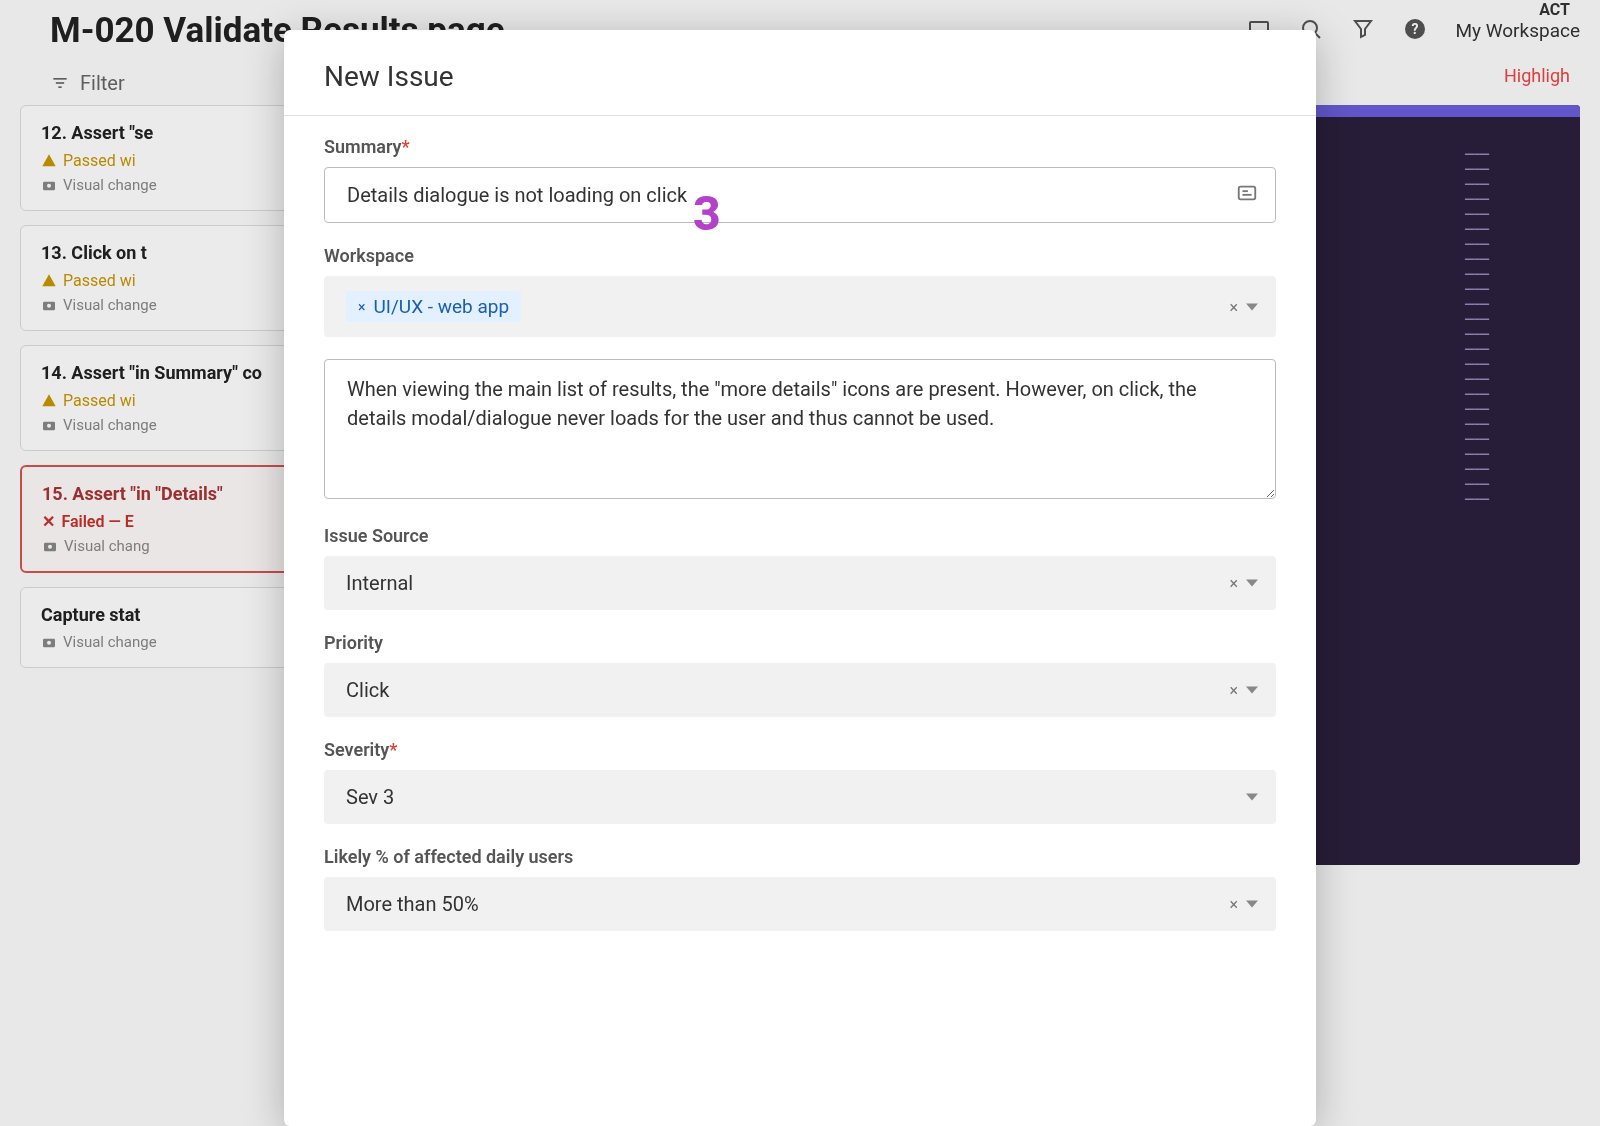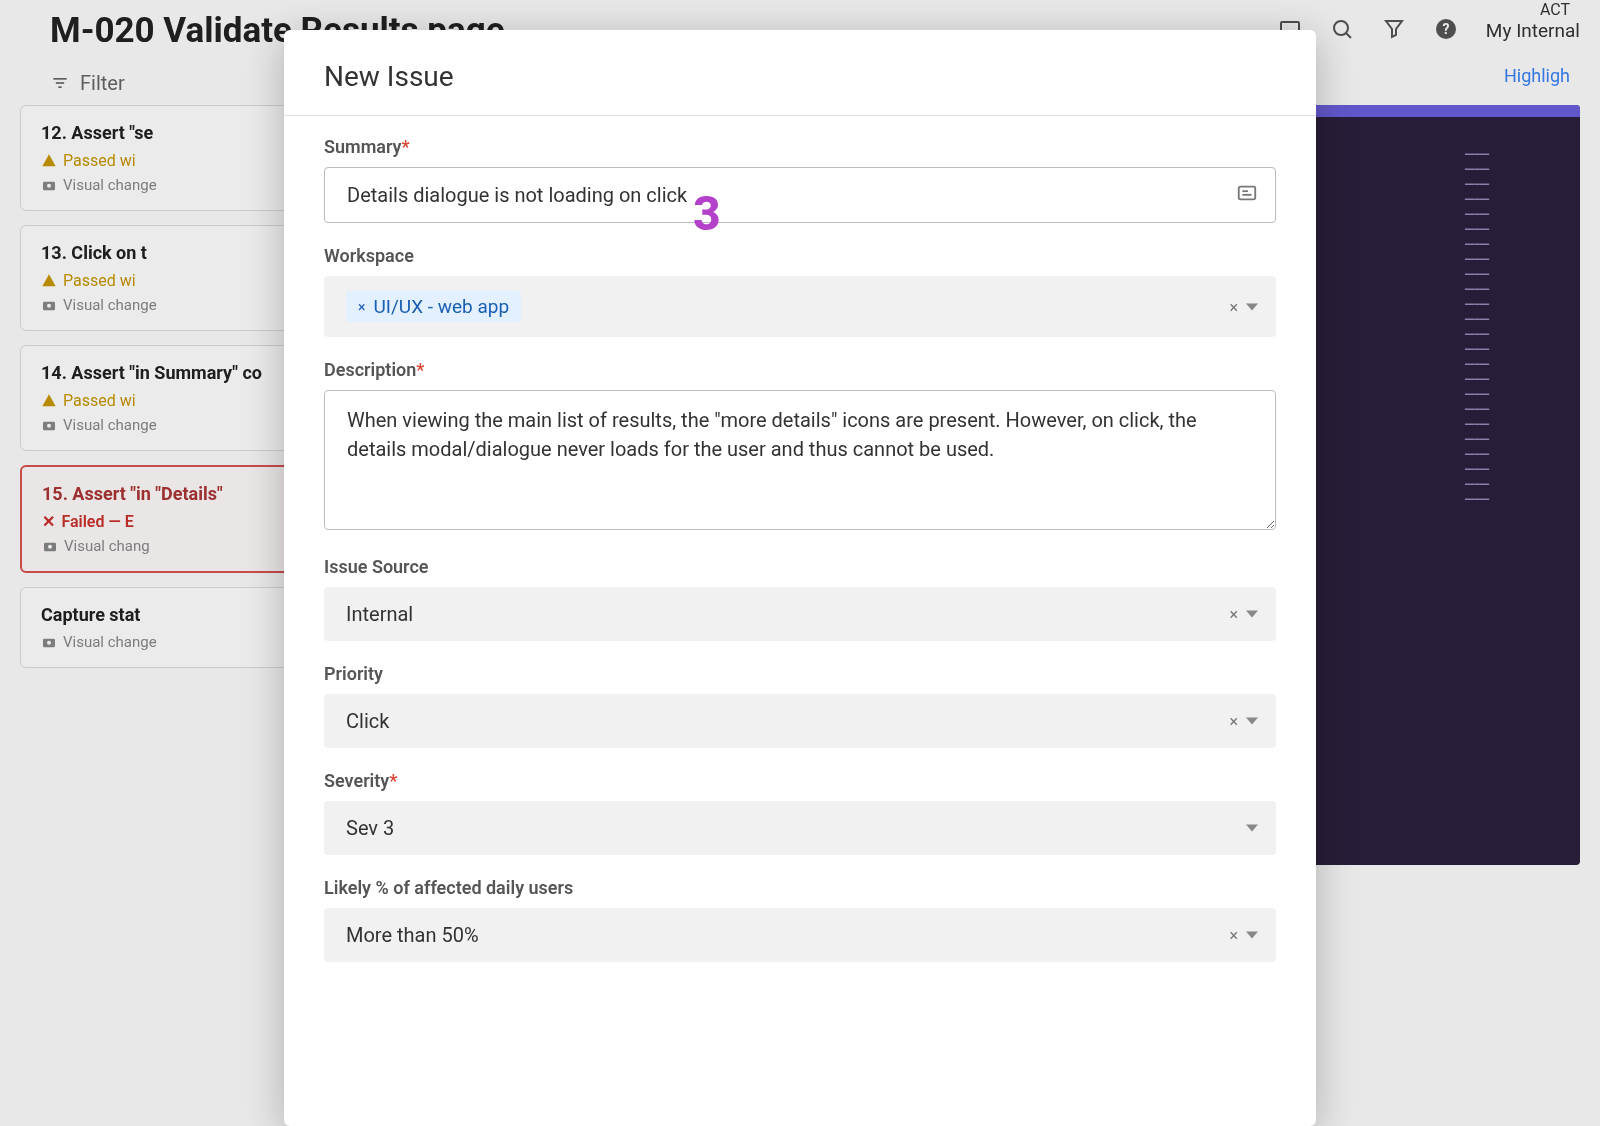--- a/index.html
+++ b/index.html
@@ -103,28 +103,28 @@
     .right-panel-banner {
       background: #6b5fdc;
       height: 12px;
       border-radius: 4px 4px 0 0;
     }
     .panel-label {
       position: absolute;
       top: -40px;
       right: 10px;
       font-size: 18px;
-      color: #3b82f6;
+      color: #ef4444;
     }
     .panel-action {
       position: absolute;
       top: -105px;
       right: 10px;
       font-size: 16px;
-      font-weight: 400;
+      font-weight: 700;
       color: #333;
     }
     .panel-table {
       padding: 30px 25px;
       color: #9f95c5;
       font-size: 8px;
     }
     .panel-row {
       display: flex;
       justify-content: space-between;
@@ -268,21 +268,21 @@
             <circle cx="11" cy="11" r="7"></circle>
             <line x1="21" y1="21" x2="16" y2="16"></line>
           </svg></span>
       <span><svg viewBox="0 0 24 24" fill="none" stroke="currentColor" stroke-width="2">
             <path d="M4 4h16l-6 8v6l-4 2v-8z"></path>
           </svg></span>
       <span><svg viewBox="0 0 24 24" fill="currentColor">
             <circle cx="12" cy="12" r="10"></circle>
             <text x="12" y="17" text-anchor="middle" font-size="14" fill="#fff" font-weight="bold">?</text>
           </svg></span>
-      <span class="workspace-label">My Internal</span>
+      <span class="workspace-label">My Workspace</span>
     </div>
   </div>
 
   <div class="filter-row">
     <svg width="20" height="20" viewBox="0 0 24 24" fill="none" stroke="currentColor" stroke-width="2">
         <line x1="4" y1="7" x2="20" y2="7"></line>
         <line x1="7" y1="12" x2="17" y2="12"></line>
         <line x1="10" y1="17" x2="14" y2="17"></line>
       </svg>
     <span>Filter</span>
@@ -497,21 +497,20 @@
             <span>UI/UX - web app</span>
           </span>
           <div class="select-controls">
             <span class="clear-x">×</span>
             <span class="caret-down"></span>
           </div>
         </div>
       </div>
 
       <div class="form-group">
-        <label class="form-label"><span>Description</span><span class="req">*</span></label>
         <textarea class="text-input" style="">When viewing the main list of results, the "more details" icons are present. However, on click, the details modal/dialogue never loads for the user and thus cannot be used.</textarea>
       </div>
 
       <div class="form-group">
         <label class="form-label">Issue Source</label>
         <div class="select-box">
           <span>Internal</span>
           <div class="select-controls">
               <span class="clear-x">×</span>
               <span class="caret-down"></span>

